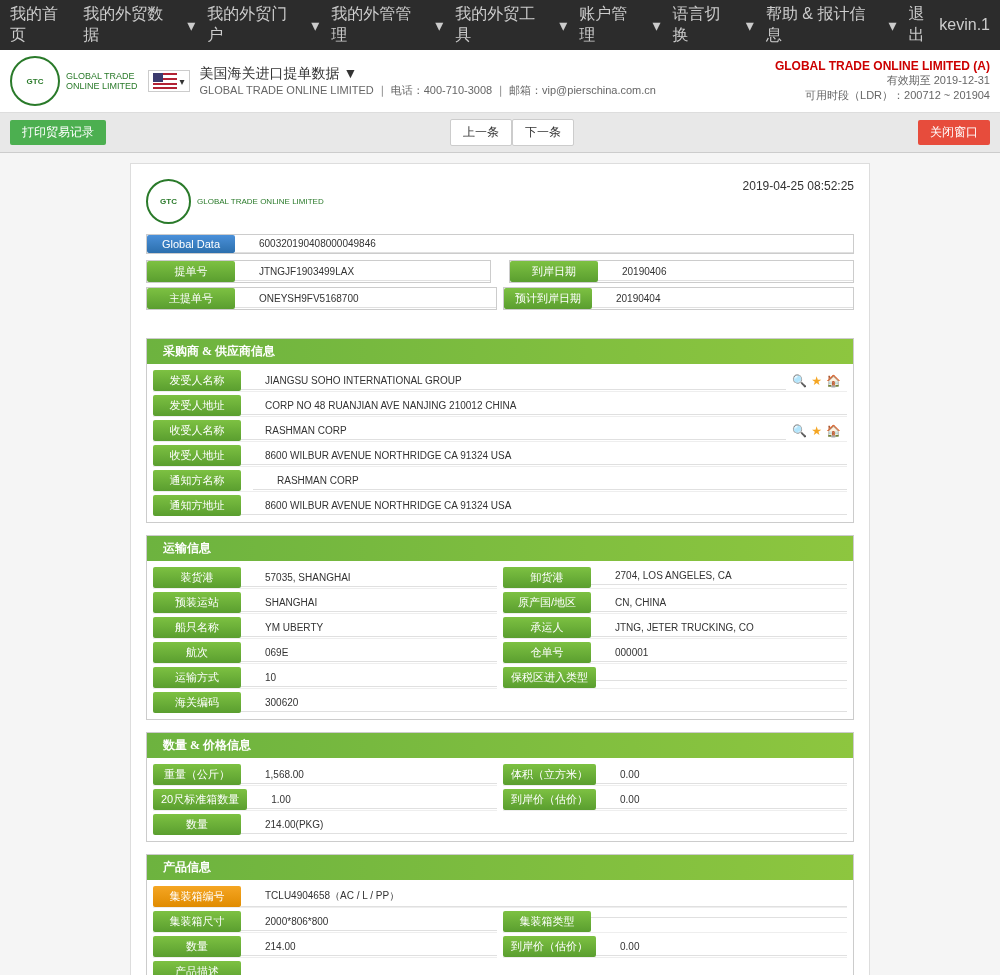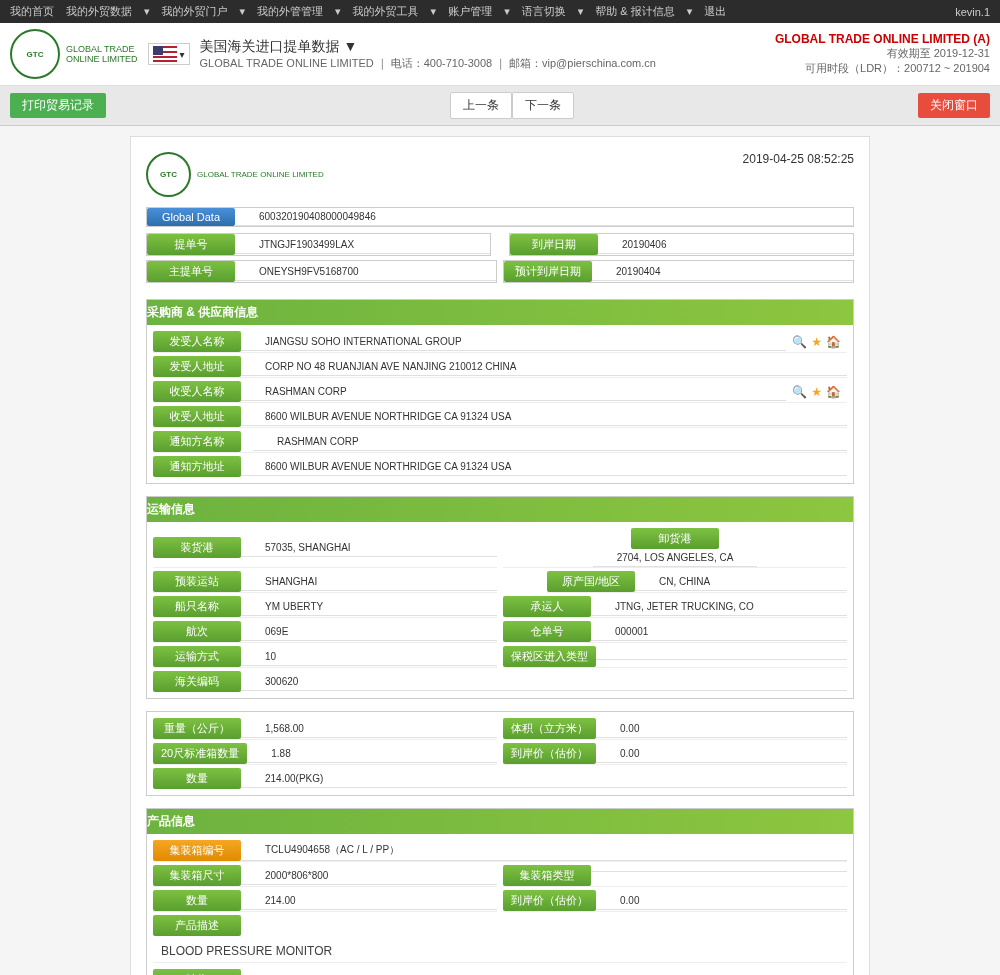--- a/index.html
+++ b/index.html
@@ -1,19 +1,19 @@
 <!DOCTYPE html>
 <html><head>
   <meta charset="utf-8">
   <style>
     * { box-sizing: border-box; margin: 0; padding: 0; }
     body { font-family: Arial, sans-serif; font-size: 12px; background: #f0f0f0; color: #333; width: 1000px; }
     
     
-    .top-nav { background: #2c2c2c; color: #ccc; display: flex; align-items: center; justify-content: space-between; padding: 4px 10px; font-size: 11px; }
+    .top-nav { background: #2c2c2c; color: #ccc; display: flex; align-items: center; justify-content: space-between; padding: 4px 10px; font-size: 16px; }
     .top-nav-left { display: flex; gap: 12px; align-items: center; }
     .top-nav-item { color: #ccc; cursor: pointer; }
 
     
     .header { background: #fff; display: flex; align-items: center; justify-content: space-between; padding: 6px 10px; border-bottom: 1px solid #ddd; }
     .header-left { display: flex; align-items: center; gap: 10px; }
     .logo-box { display: flex; align-items: center; }
     .flag-box { display: flex; align-items: center; border: 1px solid #ccc; padding: 2px 4px; cursor: pointer; }
     .flag-us { width: 24px; height: 16px; background: linear-gradient(to bottom, #B22234 0%, #B22234 15%, #fff 15%, #fff 30%, #B22234 30%, #B22234 45%, #fff 45%, #fff 60%, #B22234 60%, #B22234 75%, #fff 75%, #fff 90%, #B22234 90%, #B22234 100%); position: relative; }
     .flag-us::before { content: ''; position: absolute; top: 0; left: 0; width: 10px; height: 9px; background: #3C3B6E; }
@@ -36,21 +36,21 @@
 
     
     .doc-header { display: flex; justify-content: space-between; align-items: flex-start; margin-bottom: 10px; }
     .doc-logo { display: flex; align-items: center; }
     .doc-logo-circle { width: 50px; height: 50px; border: 2px solid #2a7a2a; border-radius: 50%; display: flex; align-items: center; justify-content: center; font-size: 9px; color: #2a7a2a; font-weight: bold; }
     .doc-logo-text { margin-left: 6px; font-size: 9px; color: #2a7a2a; }
     .doc-timestamp { font-size: 12px; color: #333; }
 
     
     .section { margin-bottom: 12px; border: 1px solid #ccc; }
-    .section-header { background: linear-gradient(to right, #6db33f, #8dc63f); color: #fff; padding: 4px 0; font-size: 12px; font-weight: bold; }
+    .section-header { background: linear-gradient(to right, #6db33f, #8dc63f); color: #fff; padding: 4px 16px; font-size: 12px; font-weight: bold; font-family: Liberation Serif, serif; }
     .section-body { padding: 6px; }
     
     .f-label { background: linear-gradient(to bottom, #7dc142, #5a9e2f); color: #fff; padding: 3px 8px; font-size: 11px; text-align: center; border-radius: 2px; white-space: nowrap; display: inline-block; min-width: 88px; }
     .f-label.blue { background: linear-gradient(to bottom, #4a90d9, #2c6fad); }
     .f-label.orange { background: linear-gradient(to bottom, #f5a623, #e08b00); }
     .f-value { padding: 3px 24px; font-size: 10px; color: #333; border-bottom: 1px solid #e0e0e0; flex: 1; }
   </style>
 </head>
 <body>
 
@@ -130,21 +130,21 @@
       <div style="display:flex;align-items:center;border:1px solid #ccc;">
         <span class="f-label">提单号</span>
         <span class="f-value">JTNGJF1903499LAX</span>
       </div>
       <div style="display:flex;align-items:center;border:1px solid #ccc;">
         <span class="f-label">到岸日期</span>
         <span class="f-value">20190406</span>
       </div>
     </div>
 
-    <div style="display:grid;grid-template-columns:1fr 1fr;gap:6px;margin-bottom:16px;">
+    <div style="display:grid;grid-template-columns:1fr 1fr;gap:6px;margin-bottom:28px;">
       <div style="display:flex;align-items:center;border:1px solid #ccc;">
         <span class="f-label">主提单号</span>
         <span class="f-value">ONEYSH9FV5168700</span>
       </div>
       <div style="display:flex;align-items:center;border:1px solid #ccc;">
         <span class="f-label">预计到岸日期</span>
         <span class="f-value">20190404</span>
       </div>
     </div>
 
@@ -196,32 +196,32 @@
 
     <div class="section">
       <div class="section-header">运输信息</div>
       <div class="section-body">
 
         <div style="display:grid;grid-template-columns:1fr 1fr;gap:6px;margin-bottom:3px;">
           <div style="display:flex;align-items:center;border-bottom:1px solid #eee;">
             <span class="f-label">装货港</span>
             <span class="f-value">57035, SHANGHAI</span>
           </div>
-          <div style="display:flex;align-items:center;border-bottom:1px solid #eee;flex-direction:column;">
+          <div style="display:flex;align-items:flex-start;border-bottom:1px solid #eee;">
             <span class="f-label">卸货港</span>
             <span class="f-value">2704, LOS ANGELES, CA</span>
           </div>
         </div>
 
         <div style="display:grid;grid-template-columns:1fr 1fr;gap:6px;margin-bottom:3px;">
           <div style="display:flex;align-items:center;border-bottom:1px solid #eee;">
             <span class="f-label">预装运站</span>
             <span class="f-value">SHANGHAI</span>
           </div>
-          <div style="display:flex;align-items:center;border-bottom:1px solid #eee;margin-left:44px;">
+          <div style="display:flex;align-items:center;border-bottom:1px solid #eee;">
             <span class="f-label">原产国/地区</span>
             <span class="f-value">CN, CHINA</span>
           </div>
         </div>
 
         <div style="display:grid;grid-template-columns:1fr 1fr;gap:6px;margin-bottom:3px;">
           <div style="display:flex;align-items:center;border-bottom:1px solid #eee;">
             <span class="f-label">船只名称</span>
             <span class="f-value">YM UBERTY</span>
           </div>
@@ -255,37 +255,38 @@
 
         <div style="display:flex;align-items:center;">
           <span class="f-label">海关编码</span>
           <span class="f-value">300620</span>
         </div>
 
       </div>
     </div>
 
     <div class="section">
+      <div class="section-header">数量 &amp; 价格信息</div>
       <div class="section-body">
 
         <div style="display:grid;grid-template-columns:1fr 1fr;gap:6px;margin-bottom:3px;">
           <div style="display:flex;align-items:center;border-bottom:1px solid #eee;">
             <span class="f-label">重量（公斤）</span>
             <span class="f-value">1,568.00</span>
           </div>
           <div style="display:flex;align-items:center;border-bottom:1px solid #eee;">
             <span class="f-label">体积（立方米）</span>
             <span class="f-value">0.00</span>
           </div>
         </div>
 
         <div style="display:grid;grid-template-columns:1fr 1fr;gap:6px;margin-bottom:3px;">
           <div style="display:flex;align-items:center;border-bottom:1px solid #eee;">
             <span class="f-label">20尺标准箱数量</span>
-            <span class="f-value">1.88</span>
+            <span class="f-value">1.00</span>
           </div>
           <div style="display:flex;align-items:center;border-bottom:1px solid #eee;">
             <span class="f-label">到岸价（估价）</span>
             <span class="f-value">0.00</span>
           </div>
         </div>
 
         <div style="display:flex;align-items:center;">
           <span class="f-label">数量</span>
           <span class="f-value">214.00(PKG)</span>

